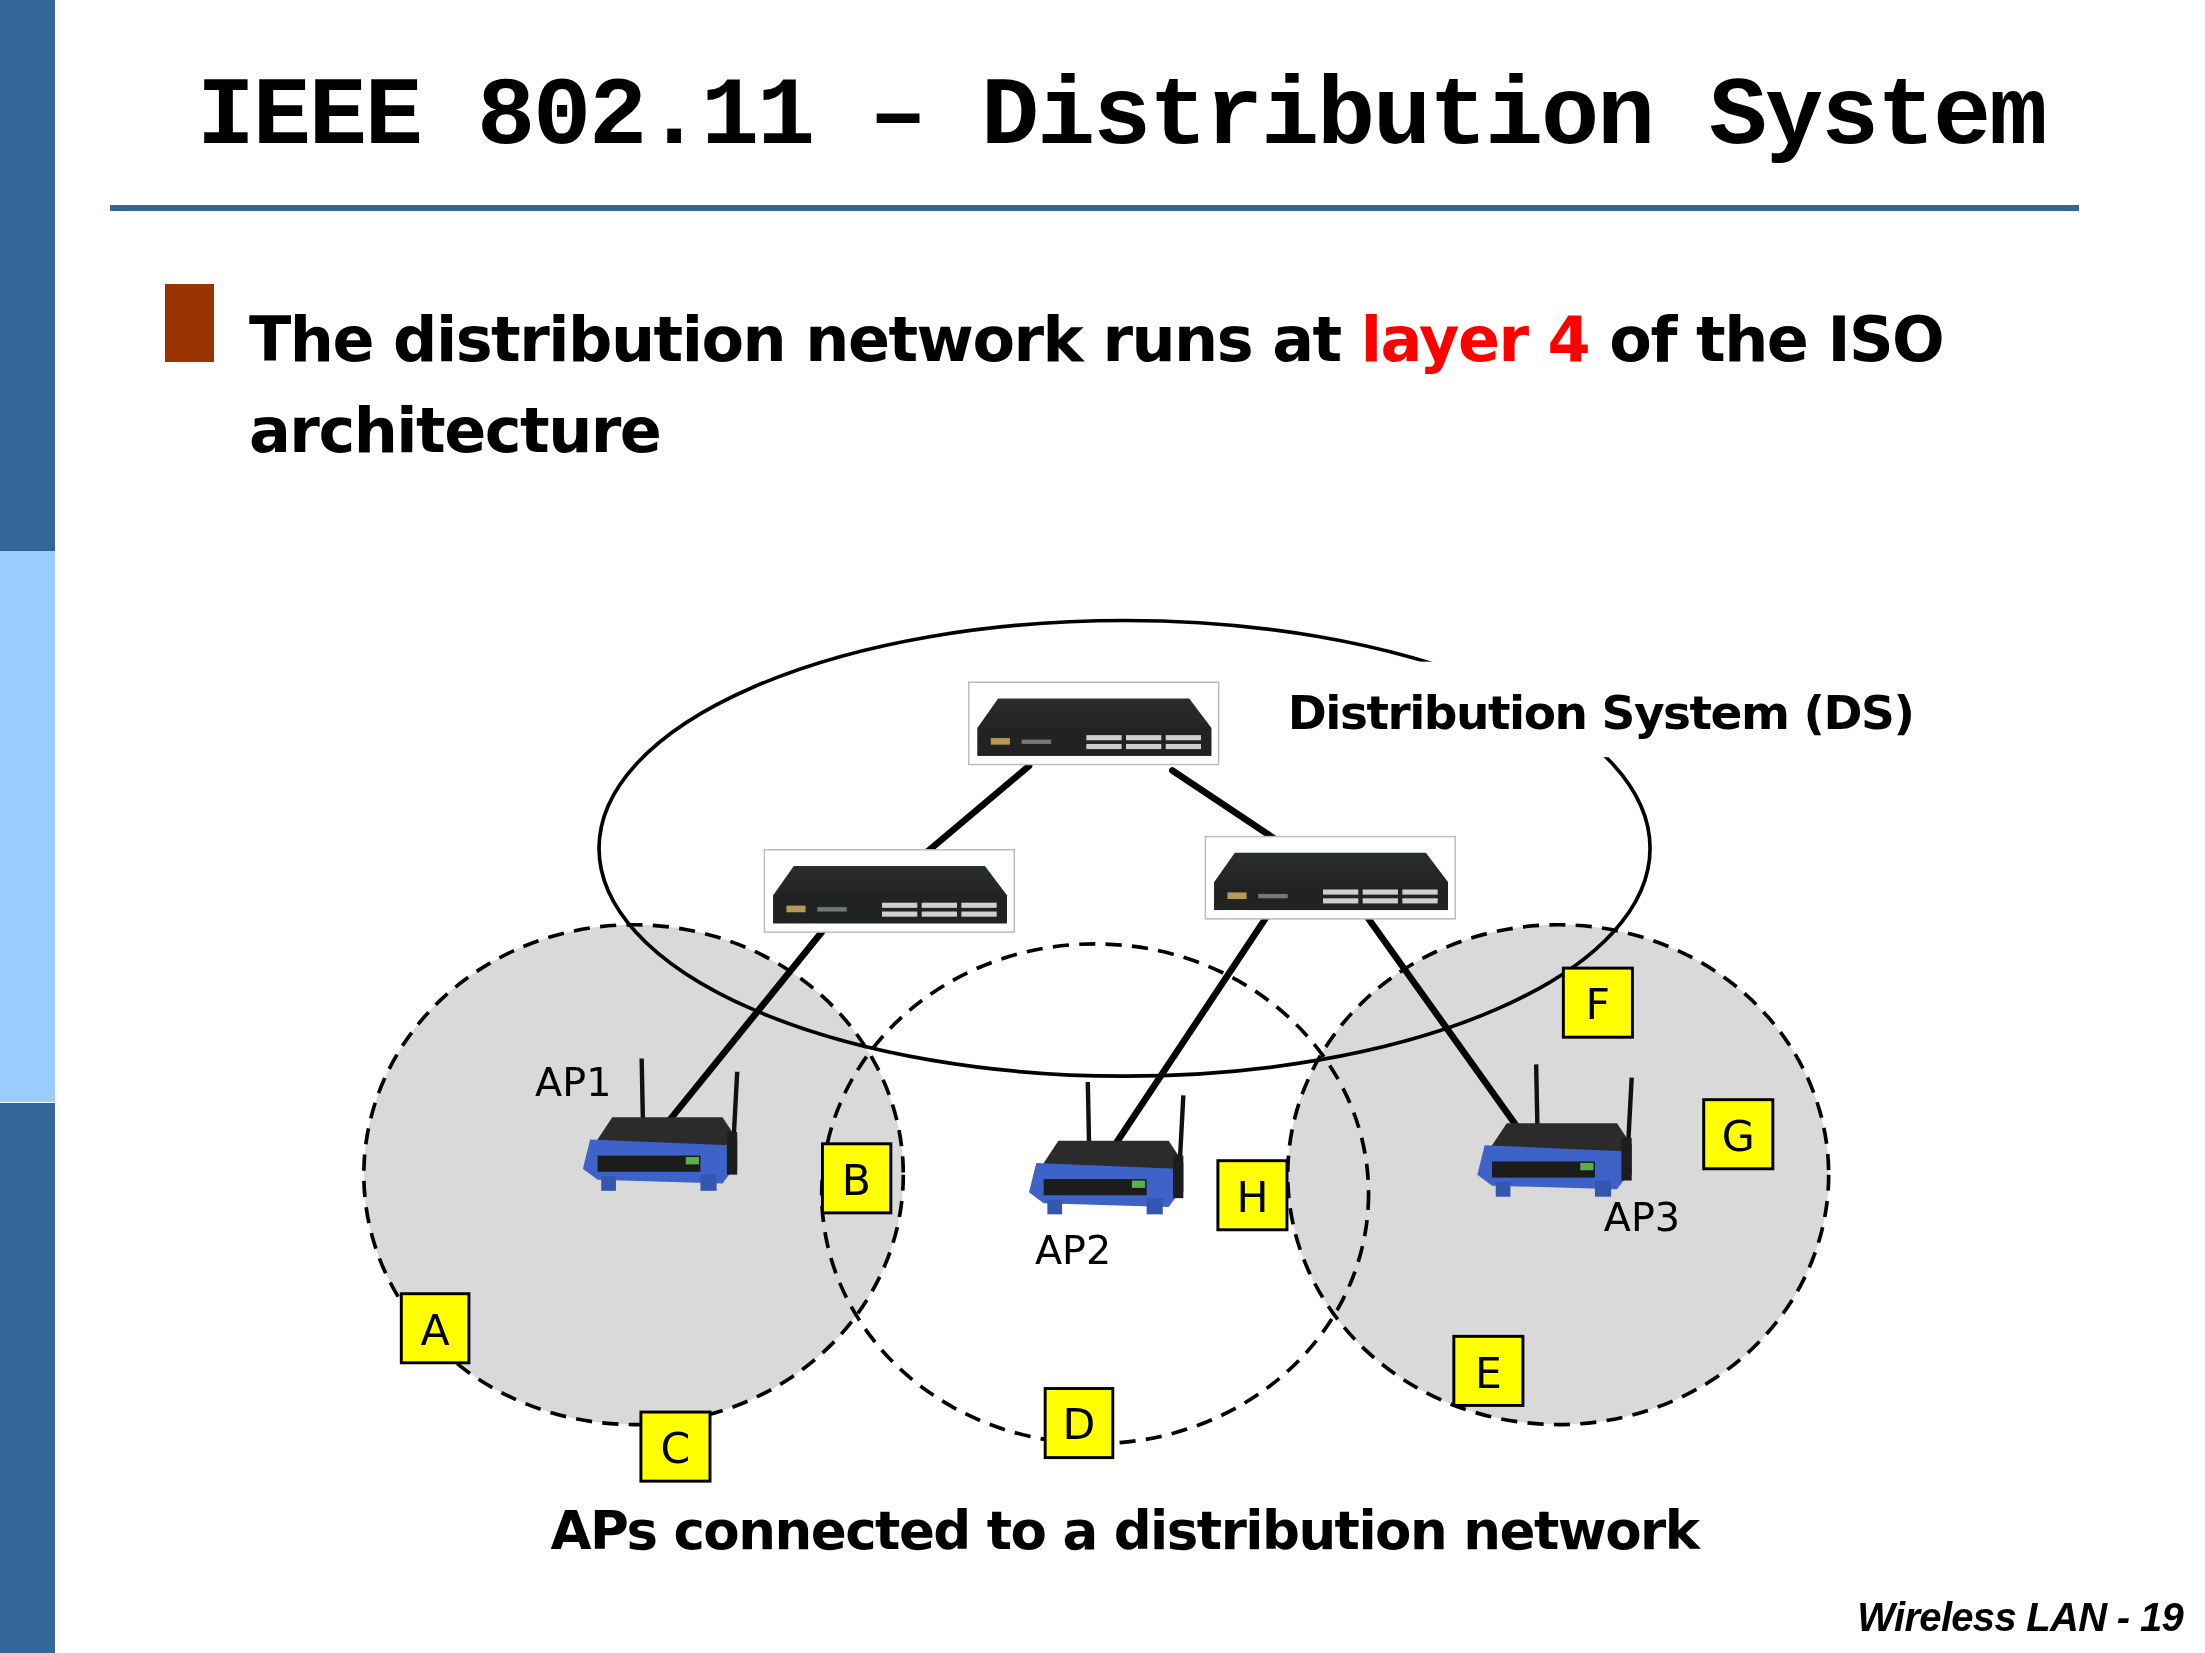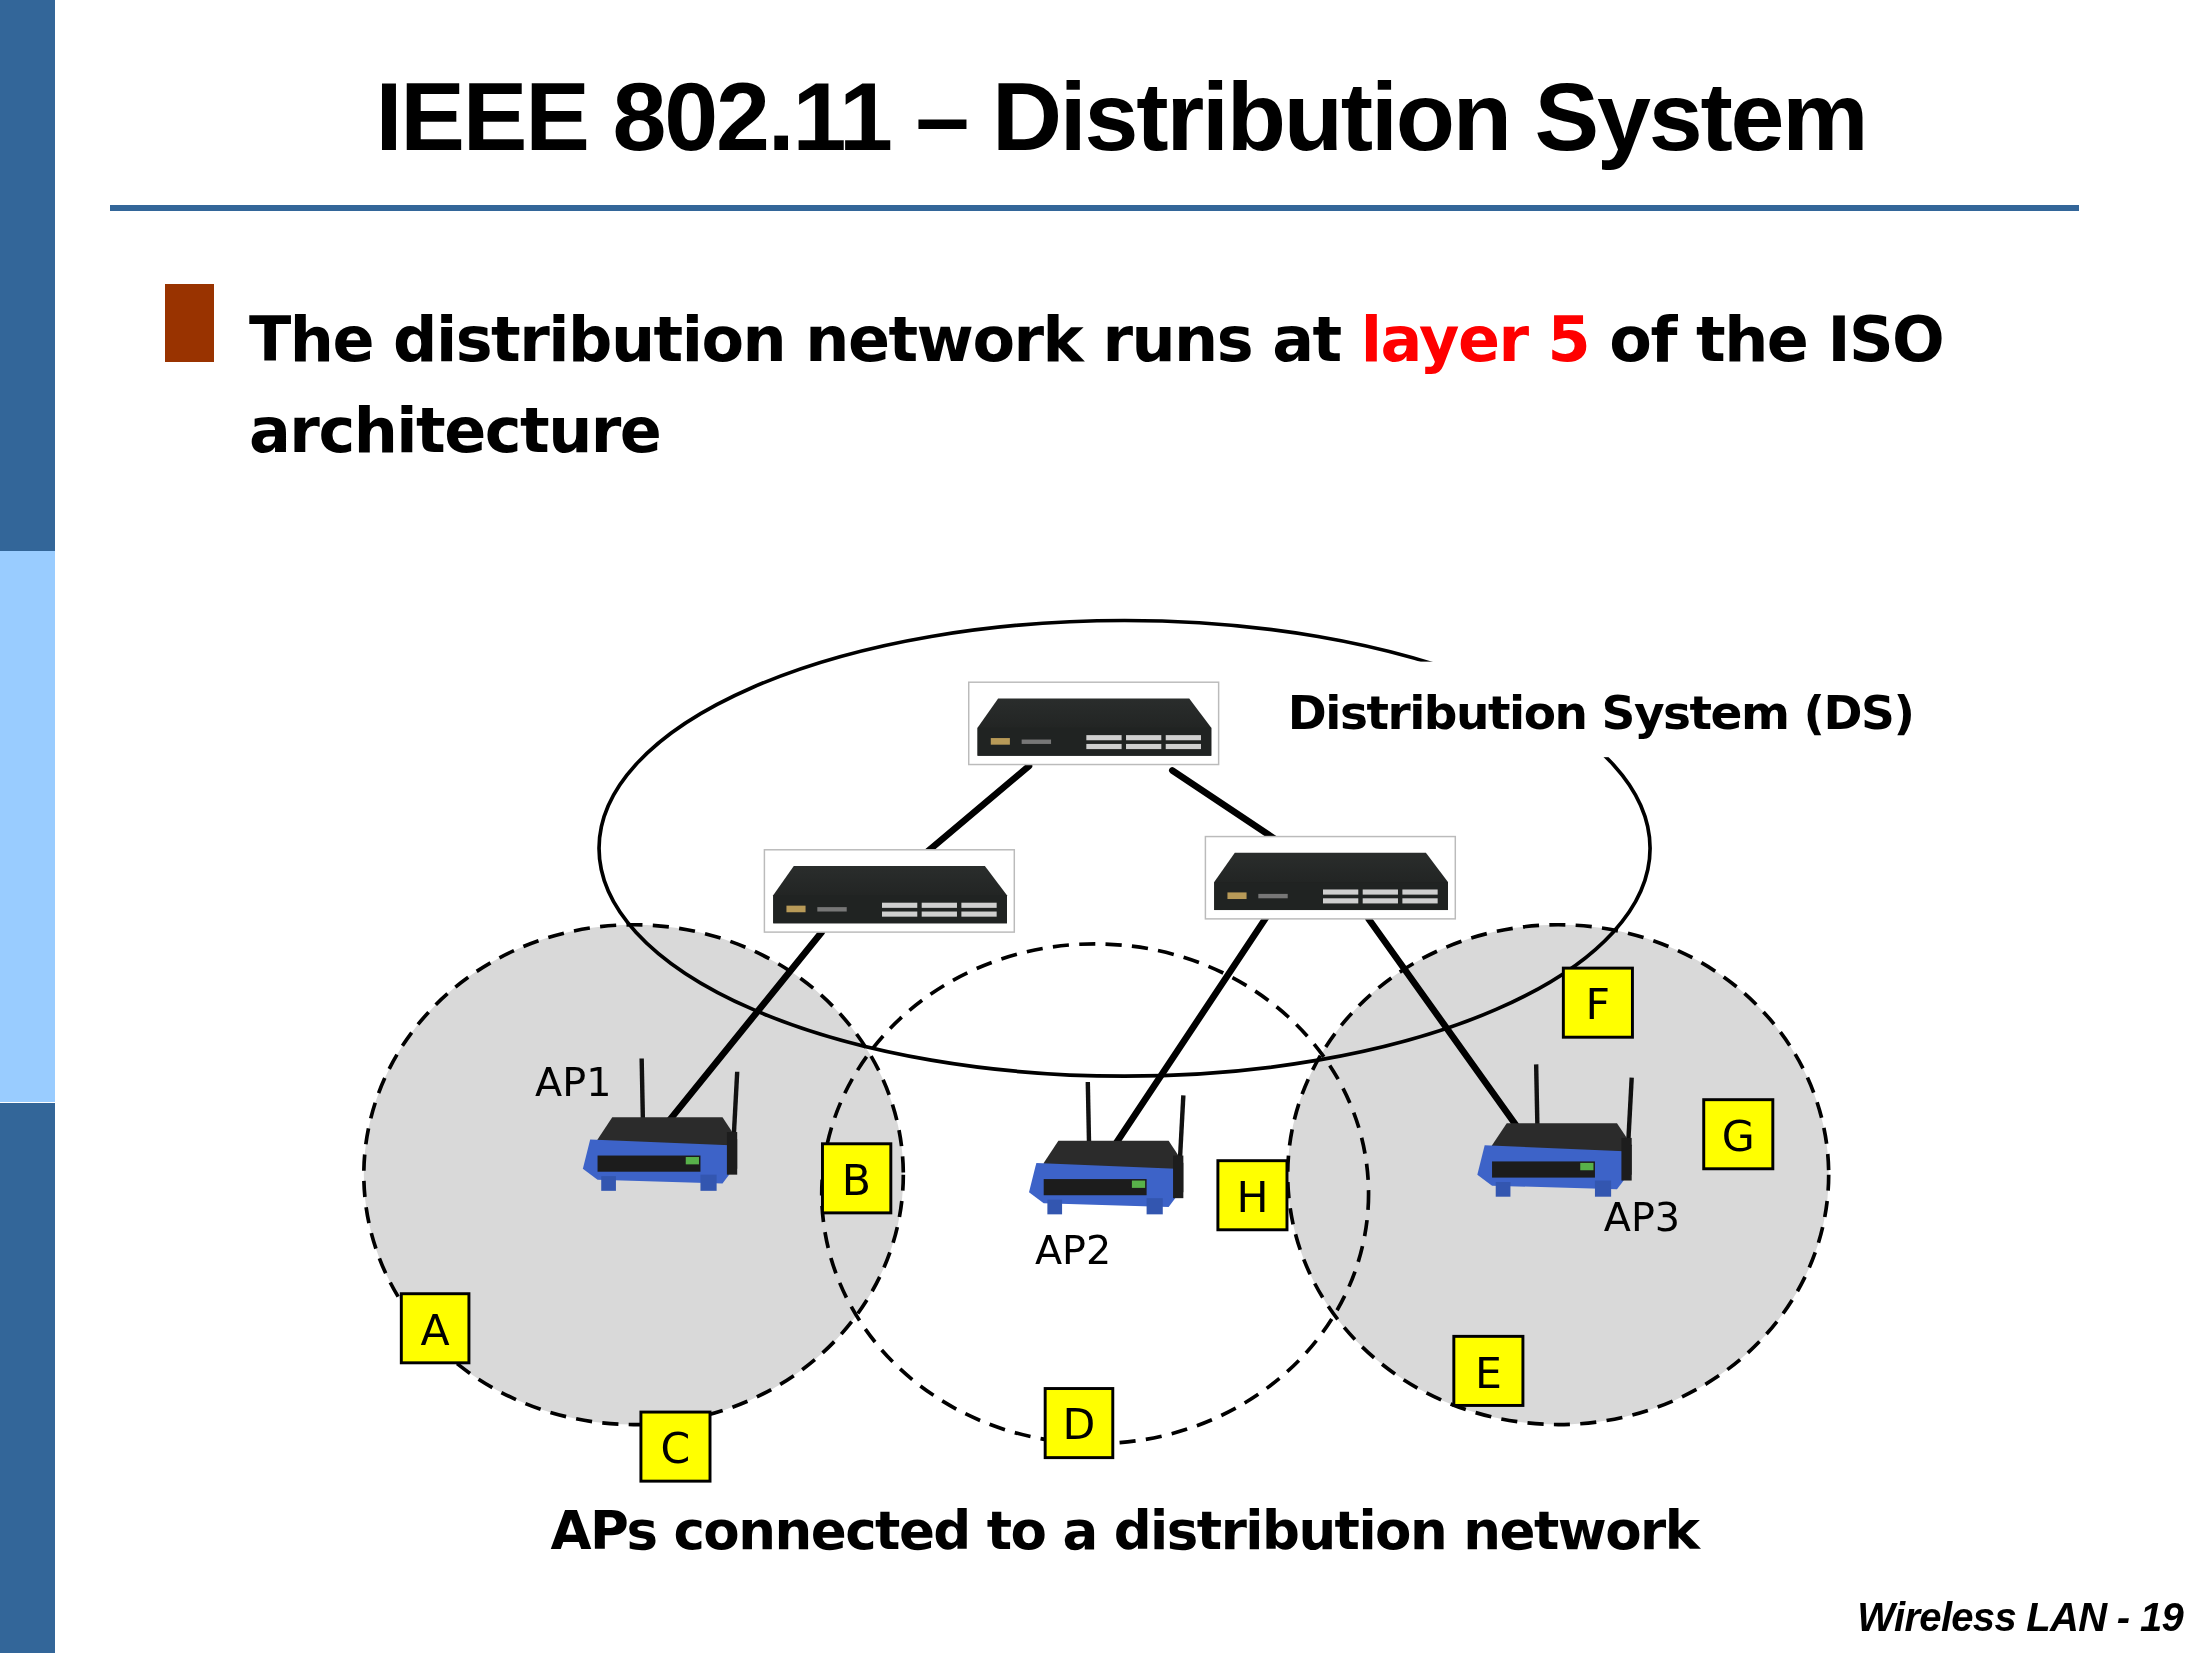--- a/index.html
+++ b/index.html
@@ -6,21 +6,21 @@
   body { width:2205px; height:1654px; position:relative; overflow:hidden;
          font-family:"DejaVu Sans", sans-serif; }
   .sidebar { position:absolute; left:0; top:0; width:55px; height:1654px; }
   .seg { position:absolute; left:0; width:55px; }
   .seg-top { top:0; height:551px; background:#336699; }
   .seg-mid { top:551px; height:551px; background:#99ccff; }
   .seg-bot { top:1103px; height:551px; background:#336699; }
 
   .title { position:absolute; left:0; width:2205px; top:51px; text-align:center;
            padding-left:37px; box-sizing:border-box;
-           font-family:Liberation Sans, sans-serif; font-weight:bold;
+           font-family:Liberation Mono, monospace; font-weight:bold;
            font-size:97px; color:#000; letter-spacing:-2.2px; line-height:132px; }
   .title-rule { position:absolute; left:110px; top:205px; width:1969px; height:5.9px; background:#336699; }
 
   .bullets { position:absolute; left:162px; top:265px; width:1911px; }
   .bullet { position:relative; padding-left:87px; font-weight:bold; font-size:62px;
             line-height:91px; color:#000; letter-spacing:-1.5px; margin-bottom:29px; }
   .bullet-mark { position:absolute; left:2.9px; top:19px; width:49px; height:49px; background:#993300; }
   .hl { color:#ff0000; }
 
   svg.diagram { position:absolute; left:0; top:0; }
@@ -41,21 +41,21 @@
 
 <div class="title">IEEE 802.11 – Distribution System</div>
 <div class="title-rule"></div>
 
 <div class="bullets">
   <div class="bullet">
     <span class="bullet-mark"></span>
   </div>
   <div class="bullet">
     <span class="bullet-mark"></span>
-    <span>The distribution network runs at </span><span class="hl">layer 5</span><span> of the ISO architecture</span>
+    <span>The distribution network runs at </span><span class="hl">layer 4</span><span> of the ISO architecture</span>
   </div>
 </div>
 
 <svg class="diagram" width="2205" height="1654" viewBox="0 0 3000 2250">
   <defs>
     <linearGradient id="swTop" x1="0" y1="0" x2="0" y2="1">
       <stop offset="0" stop-color="#2a2d2c"></stop>
         <stop offset="1" stop-color="#1b1d1c"></stop>
     </linearGradient>
     <g id="switch">

